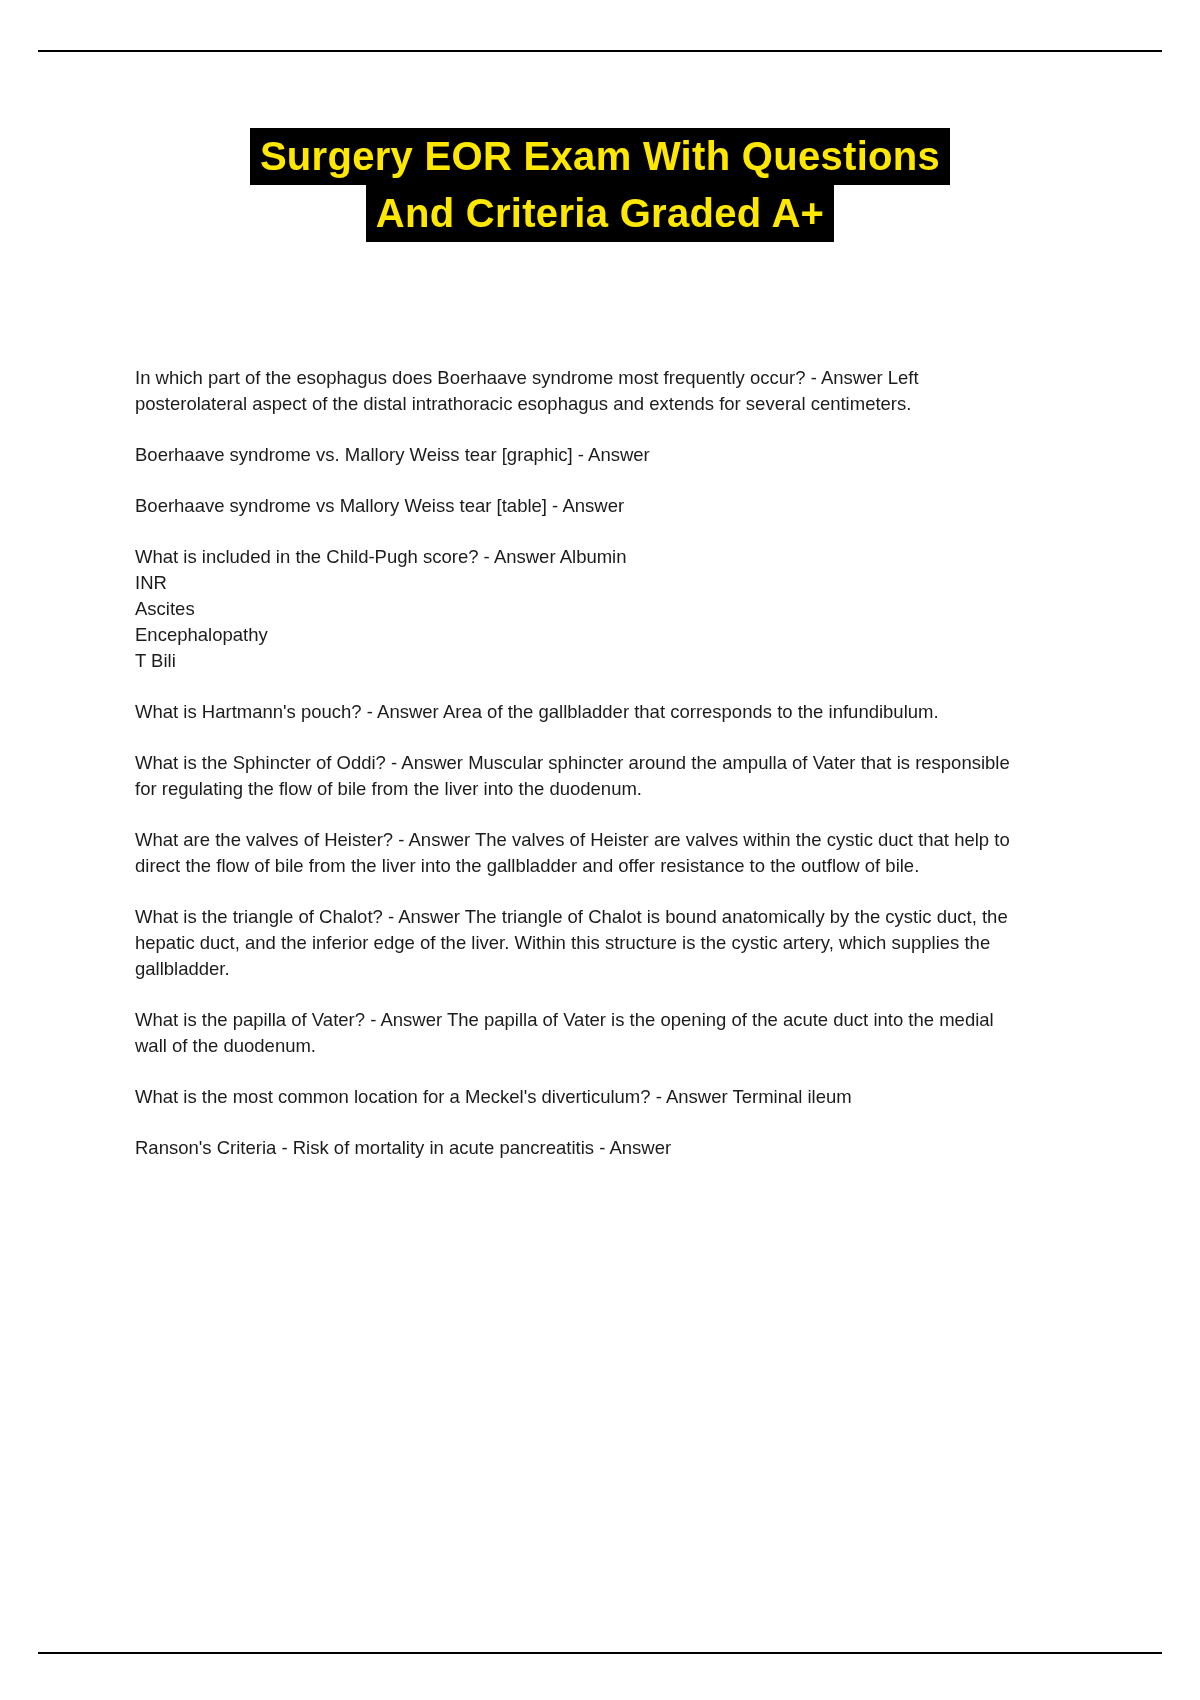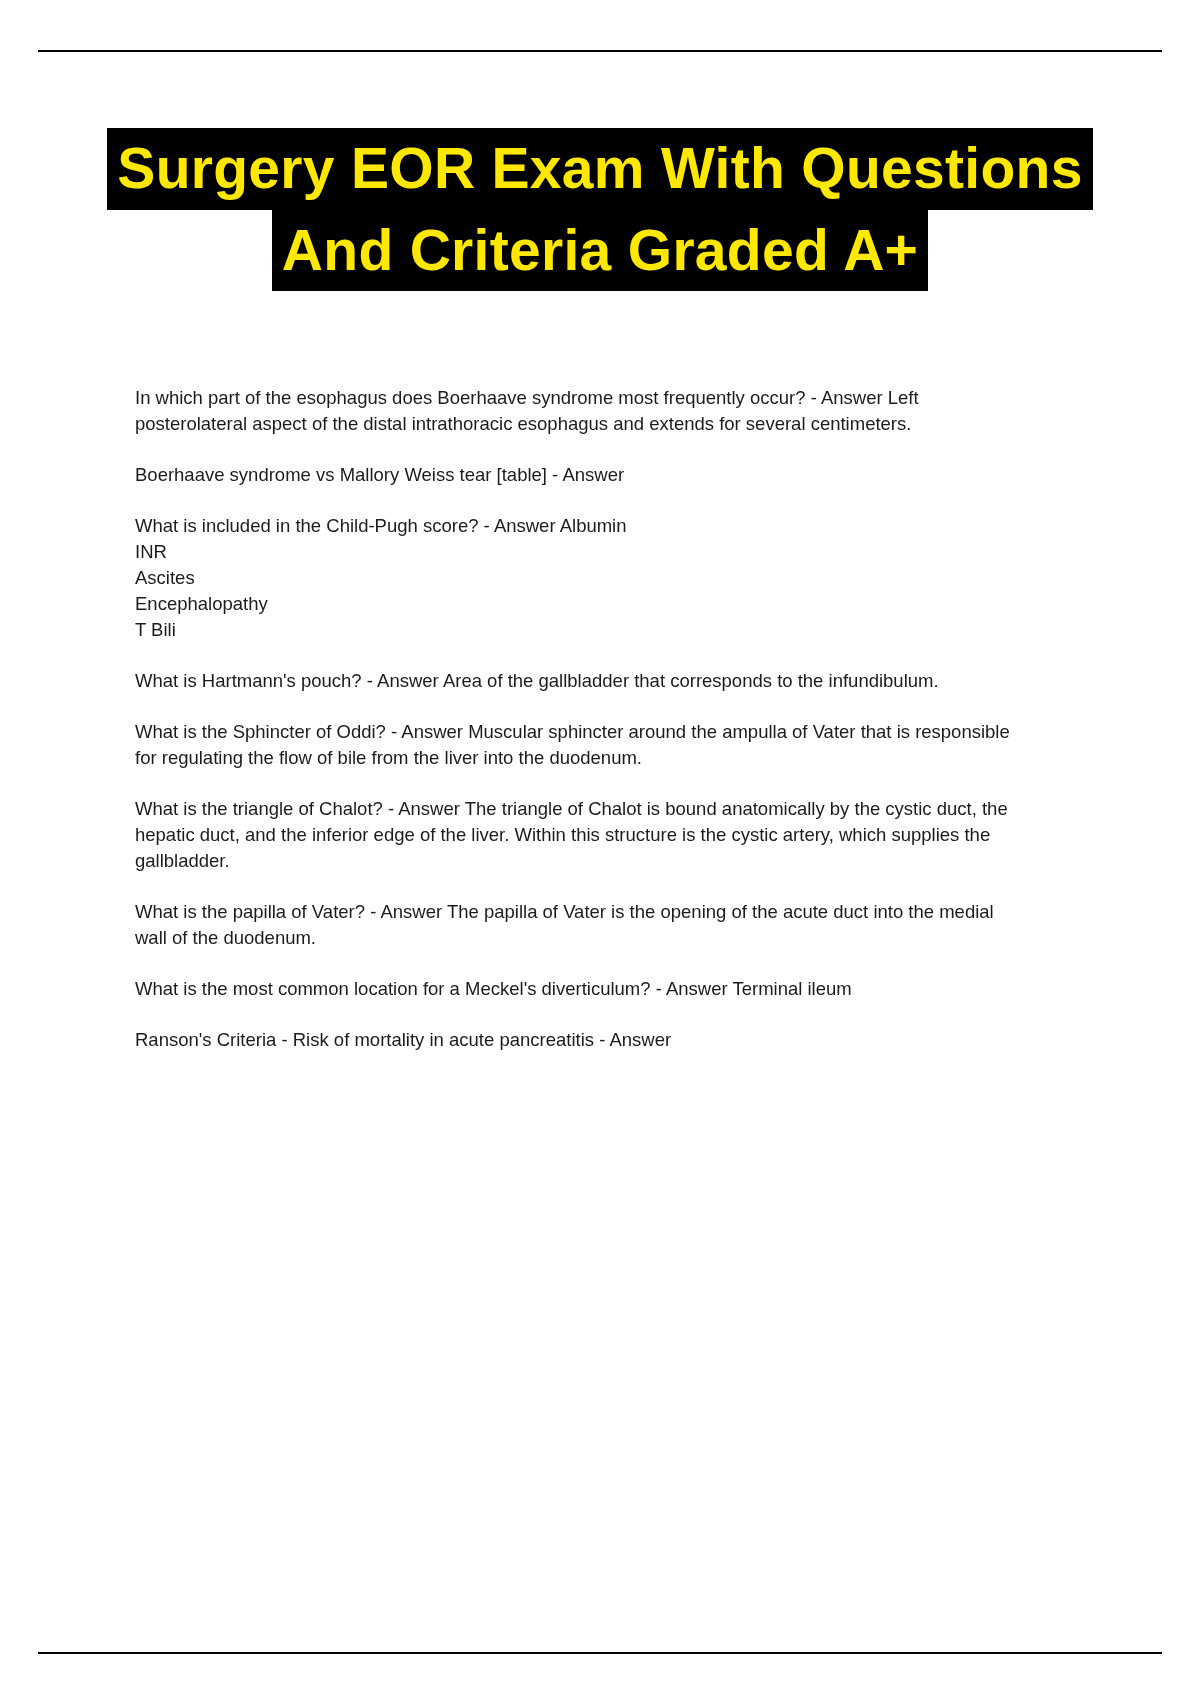--- a/index.html
+++ b/index.html
@@ -39,31 +39,31 @@
     top: 128px;
     width: 1200px;
     text-align: center;
   }
   .title-line {
     display: inline-block;
     background: #000000;
     color: #ffe800;
     font-family: "Liberation Sans", sans-serif;
     font-weight: bold;
-    font-size: 57px;
+    font-size: 40px;
     line-height: 1.43;
     letter-spacing: 0.3px;
     padding: 0 10px;
     white-space: pre;
   }
 
   .body-block {
     position: absolute;
     left: 135px;
-    top: 385px;
+    top: 365px;
     width: 880px;
   }
   .para {
     font-size: 18.5px;
     line-height: 26px;
     color: #1c1c1c;
     margin: 0 0 25px 0;
     text-align: left;
     white-space: pre-wrap;
   }
@@ -78,28 +78,30 @@
 
   <div class="rule rule-top"></div>
 
   <div class="title-block">
     <div class="title-line">Surgery EOR Exam With Questions</div><br>
     <div class="title-line">And Criteria Graded A+</div>
   </div>
 
   <div class="body-block">
     <p class="para">In which part of the esophagus does Boerhaave syndrome most frequently occur? - Answer Left posterolateral aspect of the distal intrathoracic esophagus and extends for several centimeters.</p>
+    <p class="para">Boerhaave syndrome vs. Mallory Weiss tear [graphic] - Answer</p>
     <p class="para">Boerhaave syndrome vs Mallory Weiss tear [table] - Answer</p>
     <p class="para">What is included in the Child-Pugh score? - Answer Albumin
 INR
 Ascites
 Encephalopathy
 T Bili</p>
     <p class="para">What is Hartmann's pouch? - Answer Area of the gallbladder that corresponds to the infundibulum.</p>
     <p class="para">What is the Sphincter of Oddi? - Answer Muscular sphincter around the ampulla of Vater that is responsible for regulating the flow of bile from the liver into the duodenum.</p>
+    <p class="para">What are the valves of Heister? - Answer The valves of Heister are valves within the cystic duct that help to direct the flow of bile from the liver into the gallbladder and offer resistance to the outflow of bile.</p>
     <p class="para">What is the triangle of Chalot? - Answer The triangle of Chalot is bound anatomically by the cystic duct, the hepatic duct, and the inferior edge of the liver. Within this structure is the cystic artery, which supplies the gallbladder.</p>
     <p class="para">What is the papilla of Vater? - Answer The papilla of Vater is the opening of the acute duct into the medial wall of the duodenum.</p>
     <p class="para">What is the most common location for a Meckel's diverticulum? - Answer Terminal ileum</p>
     <p class="para">Ranson's Criteria - Risk of mortality in acute pancreatitis - Answer</p>
   </div>
 
   <div class="rule rule-bottom"></div>
 
 </div>
 

